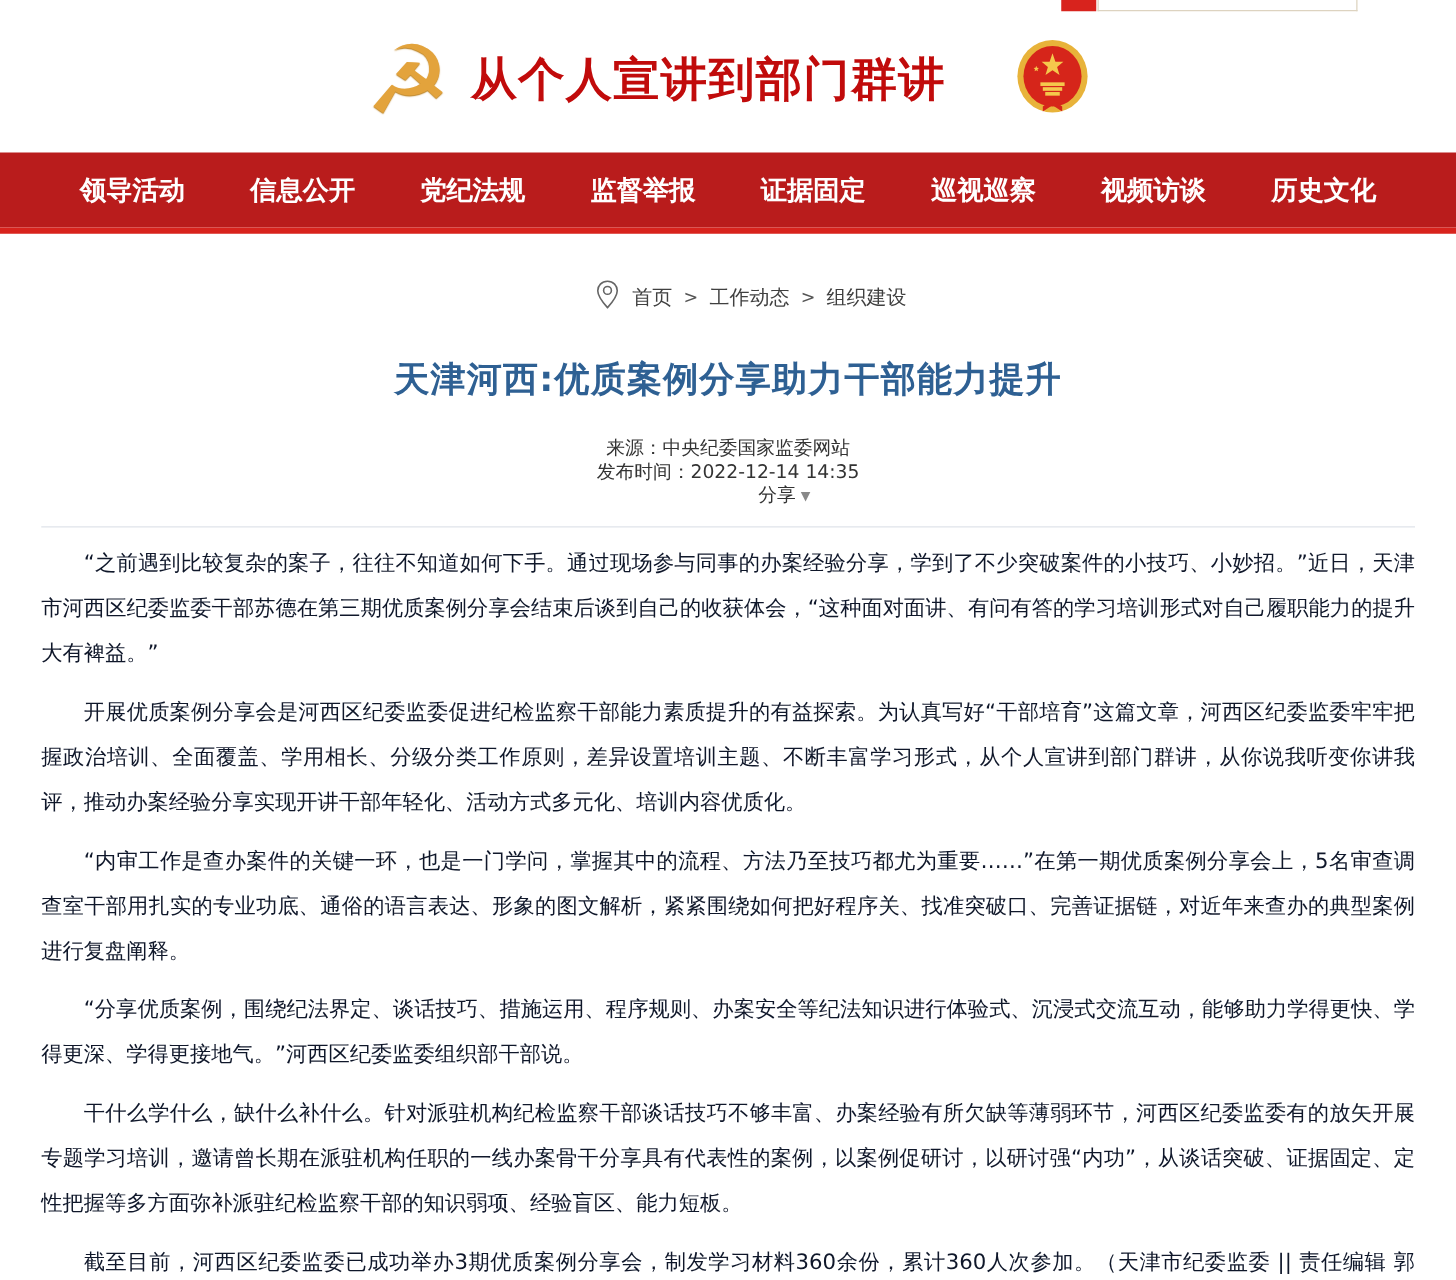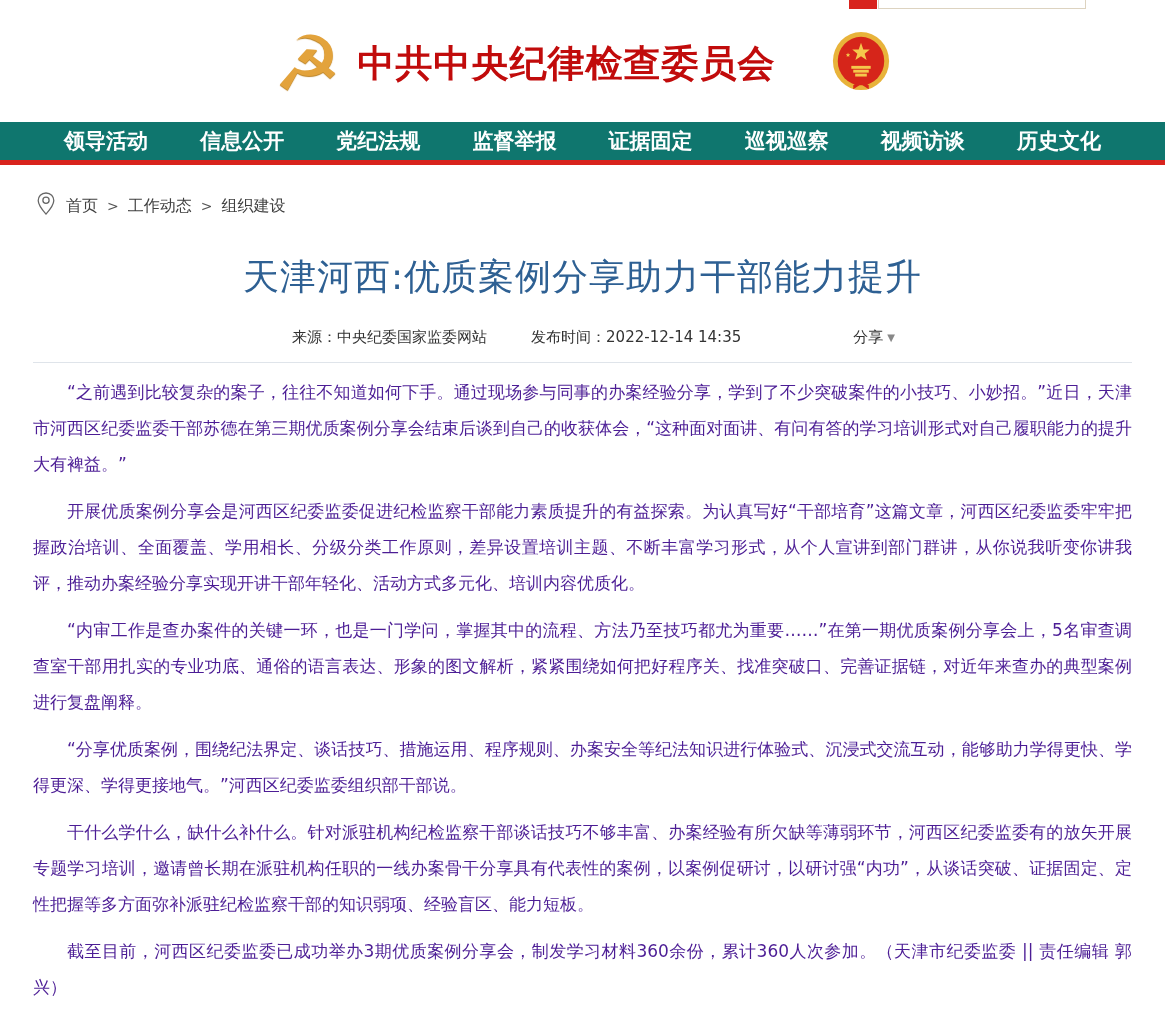--- a/index.html
+++ b/index.html
@@ -36,98 +36,99 @@
   .org-name {
     font-size: 37px;
     font-weight: bold;
     color: #c10b0b;
     letter-spacing: 1px;
     white-space: nowrap;
   }
 
   
   nav {
-    height: 38px;
-    background: #0f766e;
+    height: 60px;
+    background: #b91c1c;
     display: flex;
     align-items: center;
     justify-content: space-between;
     padding: 0 64px;
   }
   nav a {
     color: #ffffff;
     font-size: 21px;
     font-weight: bold;
     text-decoration: none;
     white-space: nowrap;
     cursor: pointer;
   }
   .red-strip { height: 5px; background: #d8231d; }
 
   
   .breadcrumb {
-    margin: 26px 0 0 35px;
+    margin: 36px 0 0 35px;
     display: flex;
     align-items: center;
     gap: 9px;
     font-size: 16px;
     color: #404040;
+    justify-content: center;
   }
   .breadcrumb a { color: #404040; text-decoration: none; cursor: pointer; }
   .breadcrumb .sep { color: #555; font-size: 14px; }
   .pin-icon { flex: 0 0 auto; }
 
   
   main { padding: 0 33px; }
   h1 {
     margin-top: 32px;
     text-align: center;
-    font-size: 36px;
-    font-weight: normal;
+    font-size: 28px;
+    font-weight: bold;
     color: #2e6093;
     letter-spacing: 1px;
   }
   .meta {
     margin-top: 26px;
     display: flex;
-    justify-content: center;
     align-items: center;
     font-size: 15px;
     color: #333;
+    flex-direction: column;
   }
   .meta .block { margin: 0 22px; }
   .meta .share { margin-left: 90px; cursor: pointer; color: #333; }
   .meta .tri { color: #888; font-size: 10px; margin-left: 4px; vertical-align: 1px; }
   .divider {
     border: none;
     border-top: 1px solid #dfe4ea;
     margin-top: 15px;
   }
   .body-text { margin-top: 10px; }
   .body-text p {
     font-size: 17px;
     line-height: 36px;
-    color: #4c1d95;
+    color: #0f172a;
     text-indent: 2em;
     margin: 11px 0;
     text-align: justify;
   }
 </style>
 </head>
 <body>
 
 <div class="top-partial">
   <div class="partial-red"></div>
   <div class="partial-box"></div>
 </div>
 
 <header>
   <div class="logo-group">
     <span class="emblem-party">☭</span>
-    <span class="org-name">中共中央纪律检查委员会</span>
+    <span class="org-name">从个人宣讲到部门群讲</span>
   </div>
   <div class="logo-group">
     <span>
       <svg width="62" height="62" viewBox="0 0 64 64">
         <ellipse cx="32" cy="31" rx="29" ry="30" fill="#e8b33a"></ellipse>
         <ellipse cx="32" cy="31" rx="24" ry="25" fill="#d6251a"></ellipse>
         <polygon points="32,12 34.4,19 41,19 35.8,23.4 37.8,30 32,26 26.2,30 28.2,23.4 23,19 29.6,19" fill="#f5c84c"></polygon>
         <polygon points="20,22 21,24.6 23.6,24.9 21.7,26.6 22.2,29.2 20,27.8 17.8,29.2 18.3,26.6 16.4,24.9 19,24.6" fill="#f5c84c" transform="scale(0.62) translate(10,14)"></polygon>
         <rect x="22" y="36" width="20" height="3" fill="#f5c84c"></rect>
         <rect x="24" y="40" width="16" height="3" fill="#f5c84c"></rect>

